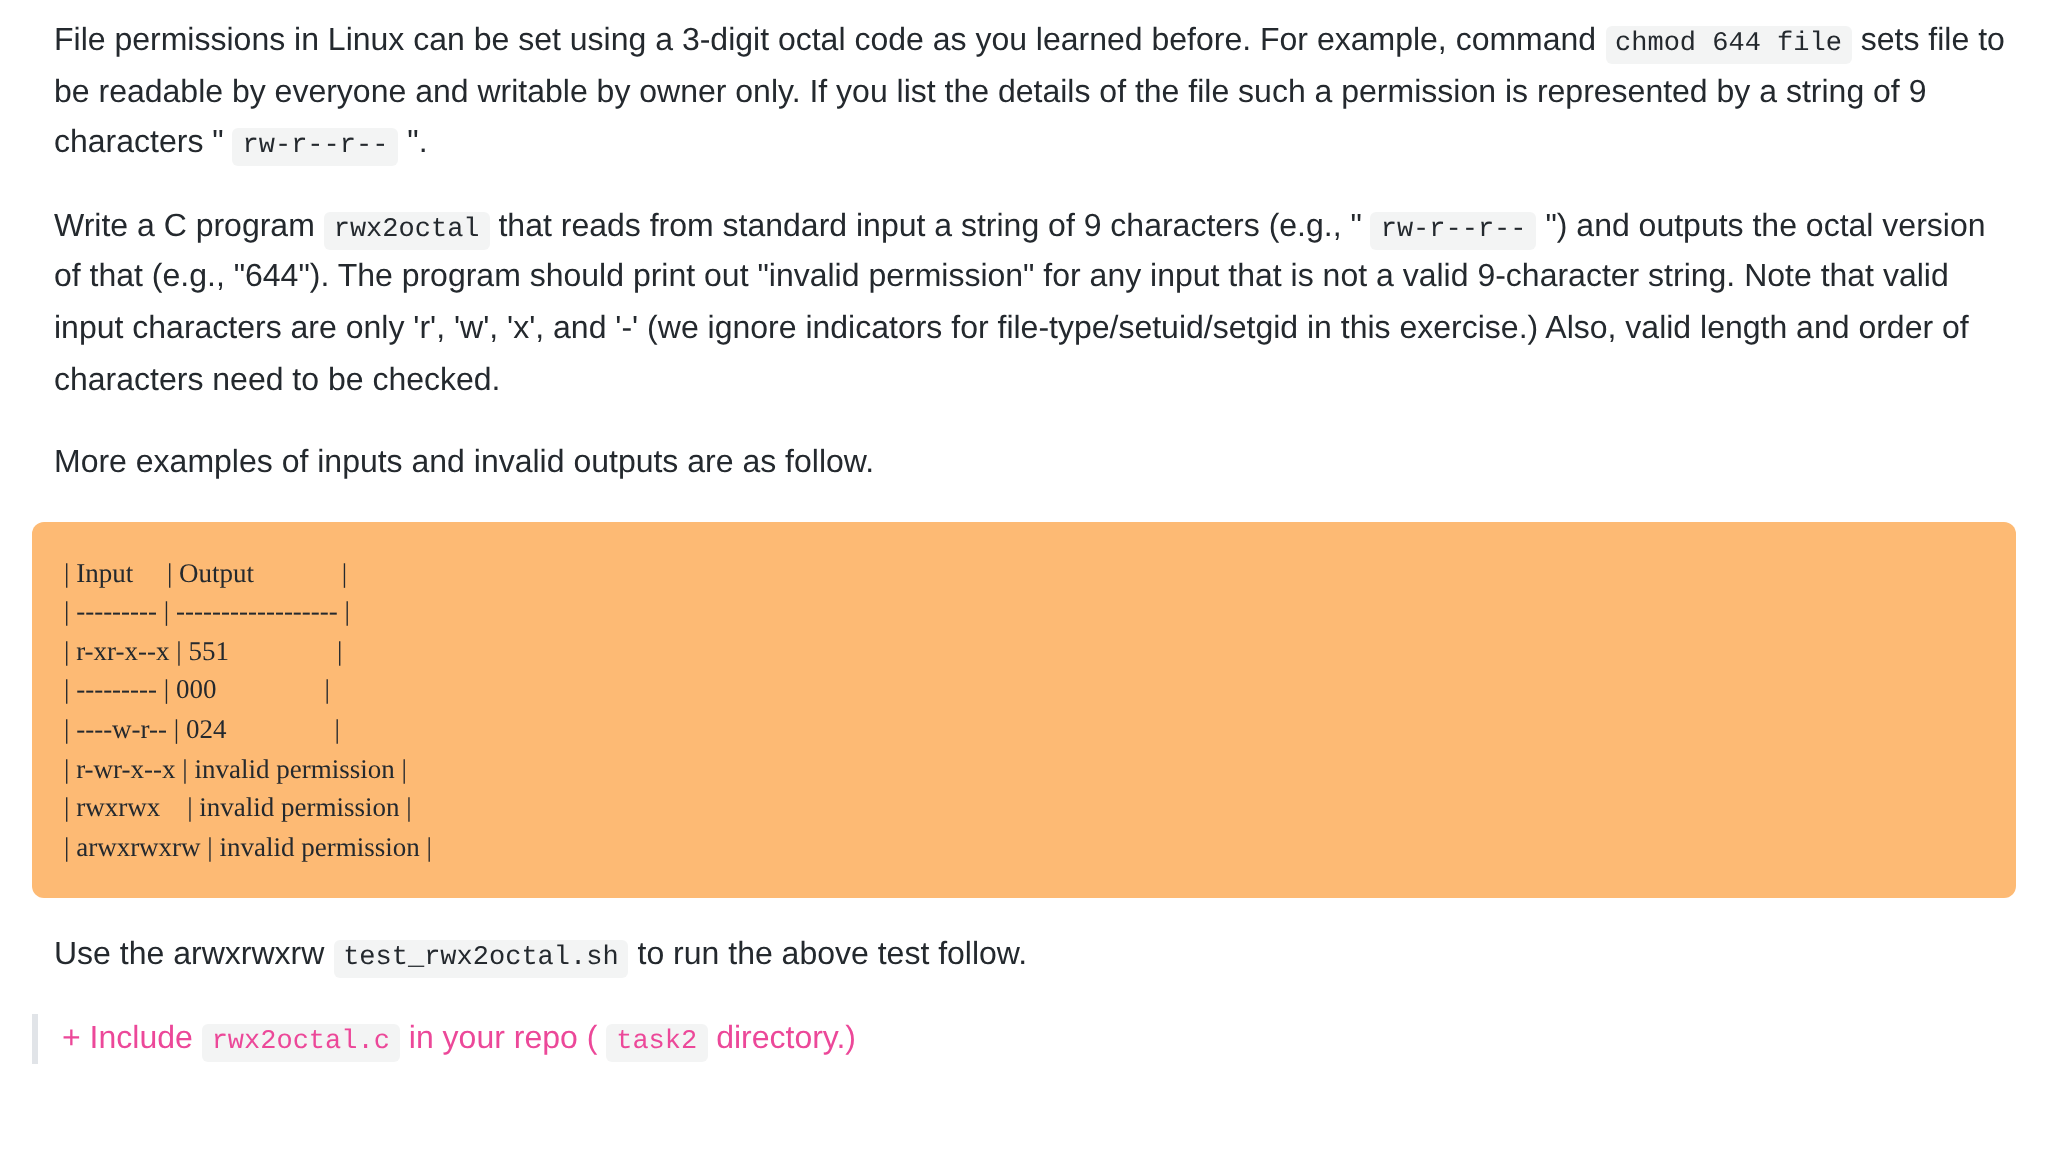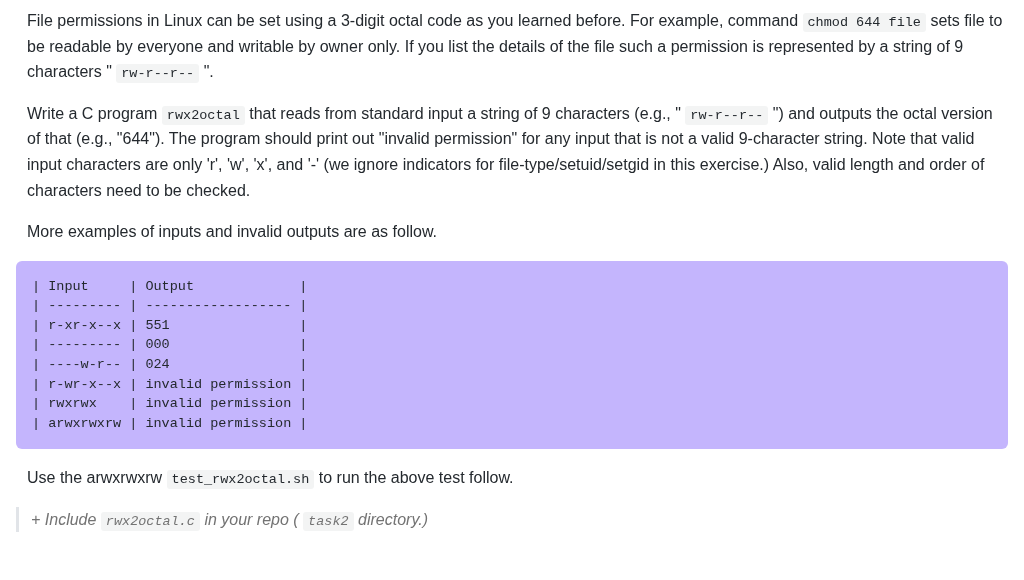--- a/index.html
+++ b/index.html
@@ -21,36 +21,35 @@
       margin-left: 11px;
     }
     code {
       font-family: "SFMono-Regular", Consolas, "Liberation Mono", Menlo, monospace;
       font-size: 13.5px;
       background-color: rgba(27, 31, 35, 0.05);
       padding: 2px 5px;
       border-radius: 3px;
     }
     pre {
-      font-family: Liberation Mono, monospace;
+      font-family: Liberation Serif, serif;
       font-size: 13.5px;
-      background-color: #c4b5fd;
+      background-color: #fdba74;
       padding: 16px;
       border-radius: 6px;
       margin-bottom: 16px;
       line-height: 1.45;
       overflow-x: auto;
       white-space: pre;
     }
     .deliverable {
       border-left: 3px solid #e1e4e8;
       padding-left: 12px;
-      color: #737373;
+      color: #ec4899;
       margin-bottom: 16px;
-      font-style: italic;
     }
   </style>
 </head>
 <body>
 
 <p>
   <span>File permissions in Linux can be set using a 3-digit octal code as you learned before. For example, command </span><code>chmod 644 file</code><span> sets file to be readable by everyone and writable by owner only. If you list the details of the file such a permission is represented by a string of 9 characters " </span><code>rw-r--r--</code><span> ".</span>
 </p>
 
 <p>

